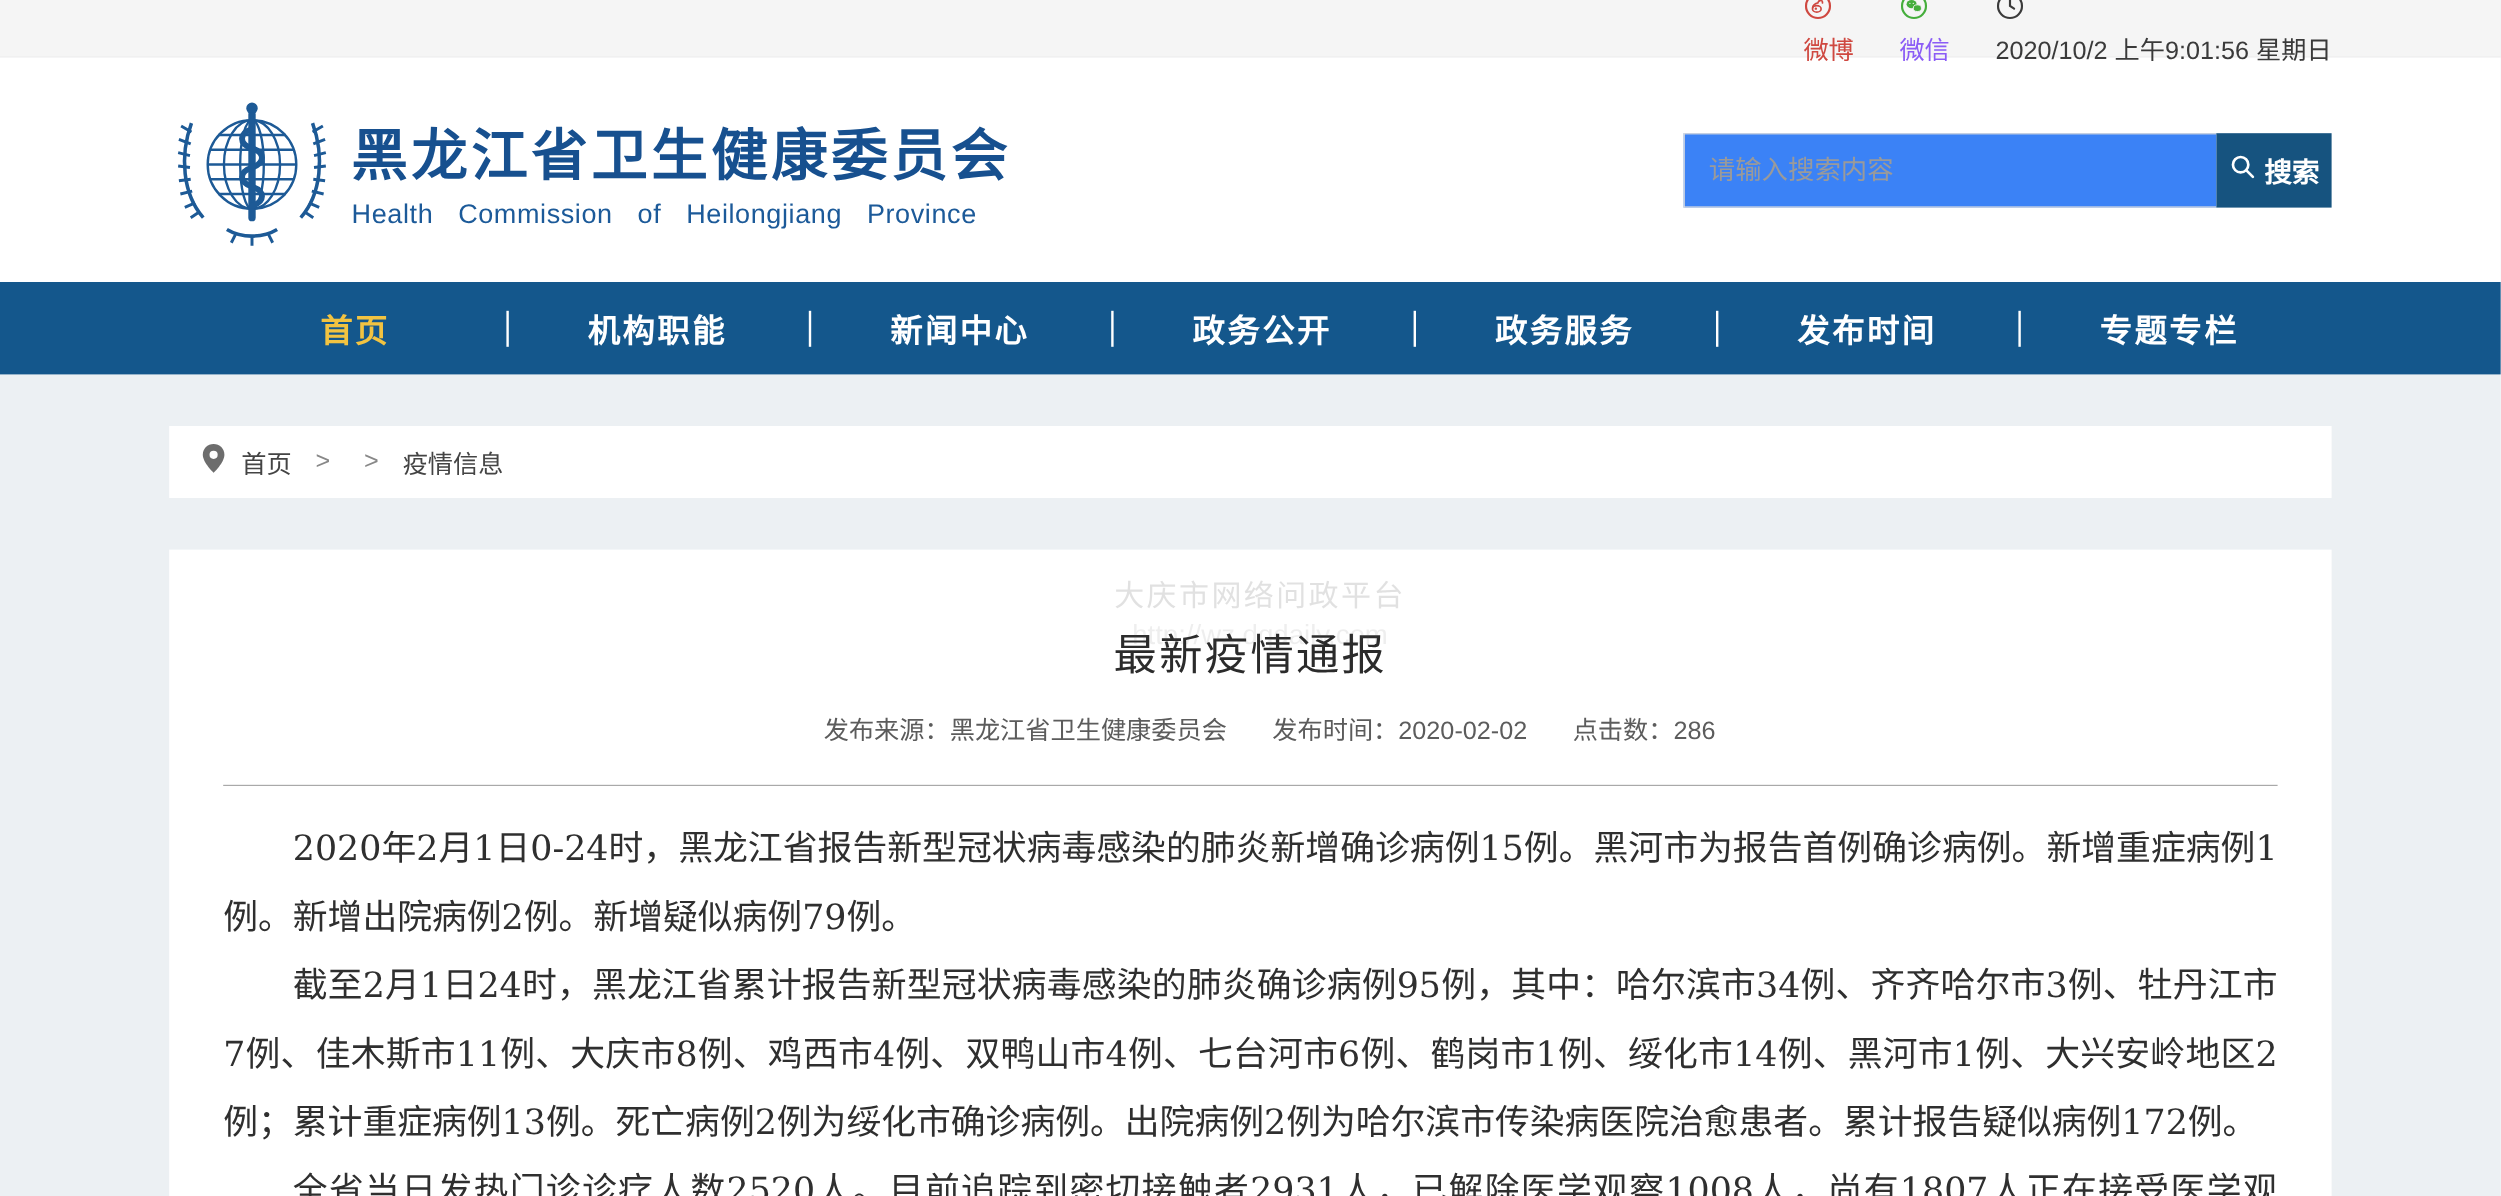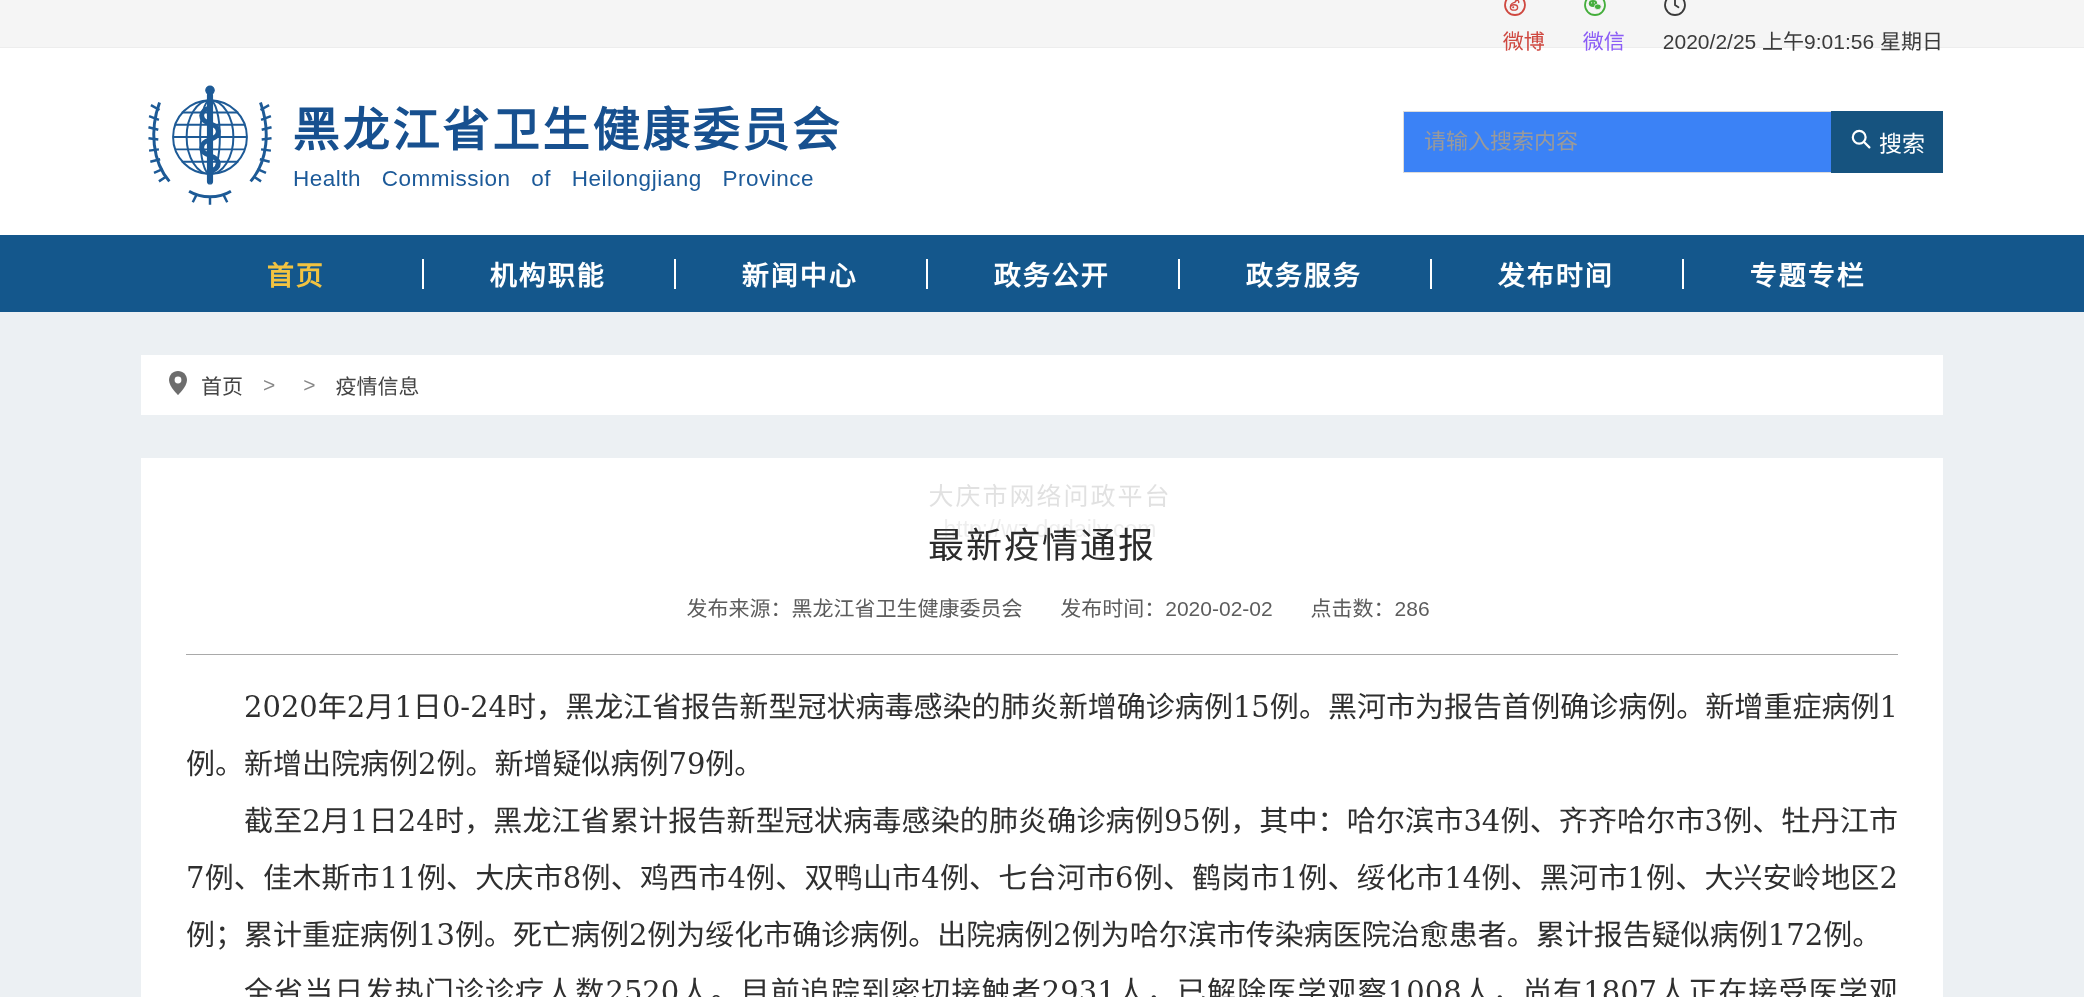--- a/index.html
+++ b/index.html
@@ -39,21 +39,21 @@
     margin-top: 6px; font-size: 22.5px; color: #1c5a99; word-spacing: 14px; letter-spacing: 0.5px;
   }
   .search { display: flex; height: 62px; width: 540px; }
   .search input {
     flex: 1; border: 1px solid #dcdcdc; border-right: none; outline: none;
     font-size: 22px; padding: 0 20px; color: #333; background: #3b82f6;
     font-family: "Liberation Sans", sans-serif;
   }
   .search input::placeholder { color: #9a9a9a; }
   .search-btn {
-    width: 112px; border: none; background: #16537f; color: #fff; font-size: 23px; font-weight: normal;
+    width: 96px; border: none; background: #16537f; color: #fff; font-size: 23px; font-weight: bold;
     display: flex; align-items: center; justify-content: center; gap: 6px; cursor: pointer;
     font-family: "Liberation Sans", sans-serif;
   }
 
   
   .nav { background: #14578c; height: 77px; }
   .nav ul {
     list-style: none; height: 100%; margin: 0 150px 0 170px;
     display: flex; align-items: center;
   }
@@ -132,21 +132,21 @@
       </span>
       <span>微信</span>
     </span>
     <span class="topbar-item clockitem">
       <span>
         <svg width="24" height="24" viewBox="0 0 24 24">
             <circle cx="12" cy="12" r="10" fill="none" stroke="#3a3a3a" stroke-width="1.8"></circle>
             <path d="M12 6.5V12l3.4 2.2" fill="none" stroke="#3a3a3a" stroke-width="1.8" stroke-linecap="round"></path>
           </svg>
       </span>
-      <span>2020/2/25 上午9:01:56 星期日</span>
+      <span>2020/10/2 上午9:01:56 星期日</span>
     </span>
   </div>
 </div>
 
 <div class="header">
   <div class="shell">
     <div class="brand">
       <span class="logo">
         <svg width="138" height="128" viewBox="0 0 110 104">
           <g fill="none" stroke="#1d5a96" stroke-width="1.6">

